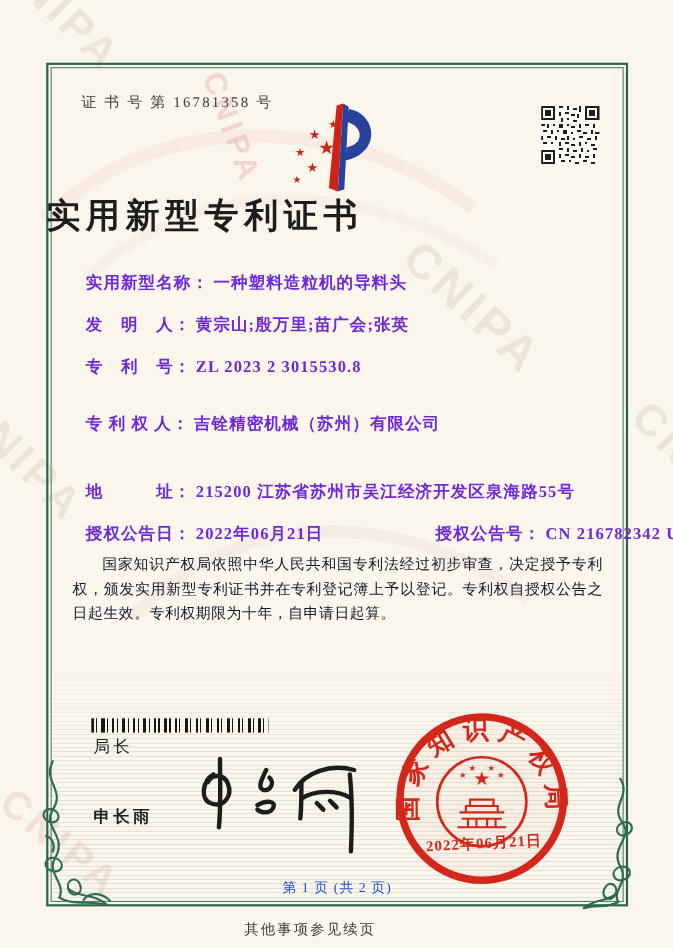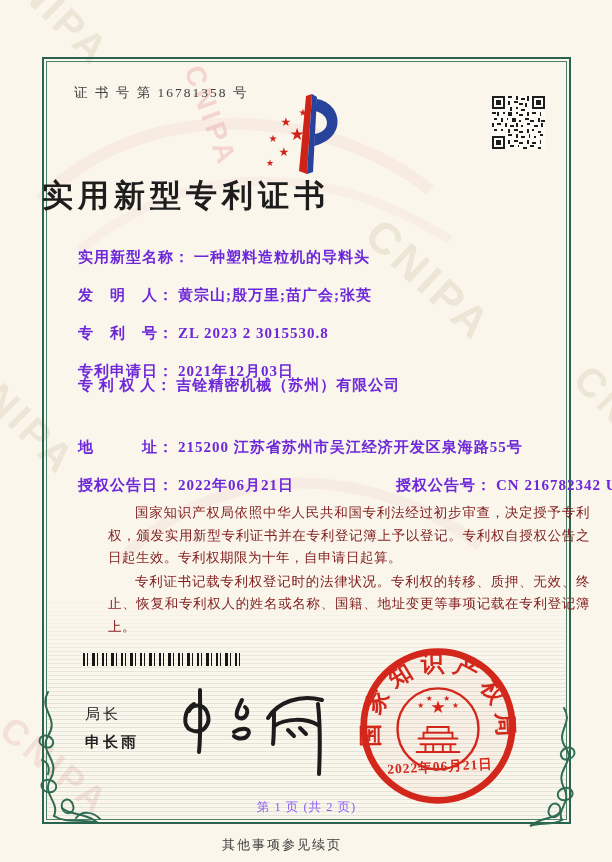--- a/index.html
+++ b/index.html
@@ -55,49 +55,48 @@
   .field-row{
     position:absolute;left:78px;width:470px;font-size:15px;color:#6d28d9;
     white-space:nowrap;letter-spacing:1px;
   }
   .flabel{font-weight:600;}
   .fvalue{font-weight:600;margin-left:4px;}
   .grant-pair2{position:absolute;left:318px;top:0;}
   
   .paras{
     position:absolute;left:66px;top:502px;width:482px;
-    font-size:13.5px;line-height:22.5px;color:#7f1d1d;text-align:justify;
+    font-size:13.5px;line-height:22.5px;color:#0f172a;text-align:justify;
     letter-spacing:0.5px;
-    margin-left:42px;
   }
   .paras p{margin:0 0 1px 0;text-indent:2em;}
   
   .barcode{
     position:absolute;left:83px;top:653px;width:161px;height:13px;
     background:
      repeating-linear-gradient(90deg,#161616 0 2px,transparent 2px 4px,
        #161616 4px 5px,transparent 5px 9px,#161616 9px 12px,transparent 12px 14px,
        #161616 14px 15px,transparent 15px 19px);
   }
   .officer{
     position:absolute;left:85px;font-family:"Liberation Sans","DejaVu Sans",sans-serif;
     font-size:15px;color:#222;letter-spacing:3px;
   }
-  .officer.t1{top:705px;}
+  .officer.t1{top:670px;}
   .officer.t2{top:733px;font-weight:bold;}
   .signature{position:absolute;left:176px;top:678px;}
   .seal{position:absolute;left:356px;top:644px;}
   .seal-date{
     position:absolute;left:360px;top:758px;width:160px;text-align:center;
     color:#d4271b;font-weight:700;font-size:13.5px;letter-spacing:1px;
     transform:rotate(-3deg);white-space:nowrap;
   }
   .page-footer{
     position:absolute;left:42px;top:799px;width:529px;text-align:center;
-    font-size:12.5px;color:#8b5cf6;letter-spacing:1px;
+    font-size:12.5px;color:#1d4ed8;letter-spacing:1px;
   }
   .cont-note{
     position:absolute;left:0;top:836px;width:564px;text-align:center;
     font-size:13px;color:#3c3c3c;letter-spacing:2px;font-family:Liberation Serif, serif;
   }
   .flourish{position:absolute;pointer-events:none;}
   .flourish.bl{left:36px;top:690px;}
   .flourish.br{left:528px;top:706px;transform:scaleX(-1);}
 </style>
 </head>
@@ -177,39 +176,35 @@
 
   <div class="field-row" style="top:248px">
     <span class="flabel">实用新型名称：</span><span class="fvalue">一种塑料造粒机的导料头</span>
   </div>
   <div class="field-row" style="top:286px">
     <span class="flabel">发　明　人：</span><span class="fvalue">黄宗山;殷万里;苗广会;张英</span>
   </div>
   <div class="field-row" style="top:324px">
     <span class="flabel">专　利　号：</span><span class="fvalue">ZL 2023 2 3015530.8</span>
   </div>
-  <div class="field-row" style="top:362px">
-    <span class="flabel">专利申请日：</span><span class="fvalue">2021年12月03日</span>
-  </div>
   <div class="field-row" style="top:376px">
     <span class="flabel">专 利 权 人：</span><span class="fvalue">吉铨精密机械（苏州）有限公司</span>
   </div>
   <div class="field-row" style="top:438px">
     <span class="flabel">地　　　址：</span><span class="fvalue">215200 江苏省苏州市吴江经济开发区泉海路55号</span>
   </div>
   <div class="field-row" style="top:476px">
     <span class="flabel">授权公告日：</span><span class="fvalue">2022年06月21日</span>
     <span class="grant-pair2">
       <span class="flabel">授权公告号：</span><span class="fvalue">CN 216782342 U</span>
     </span>
   </div>
 
   <div class="paras">
     <p>国家知识产权局依照中华人民共和国专利法经过初步审查，决定授予专利权，颁发实用新型专利证书并在专利登记簿上予以登记。专利权自授权公告之日起生效。专利权期限为十年，自申请日起算。</p>
-    <p>专利证书记载专利权登记时的法律状况。专利权的转移、质押、无效、终止、恢复和专利权人的姓名或名称、国籍、地址变更等事项记载在专利登记簿上。</p>
   </div>
 
   <div class="barcode"></div>
 
   <div class="officer t1">局长</div>
   <div class="officer t2">申长雨</div>
 
   <svg class="signature" width="180" height="108" viewBox="0 0 180 108">
     <g fill="none" stroke="#1c1c1c" stroke-width="4" stroke-linecap="round" stroke-linejoin="round">
       <path d="M18 26 C8 32 6 48 15 52 C27 57 36 46 31 34 C27 25 16 26 13 33"></path>

